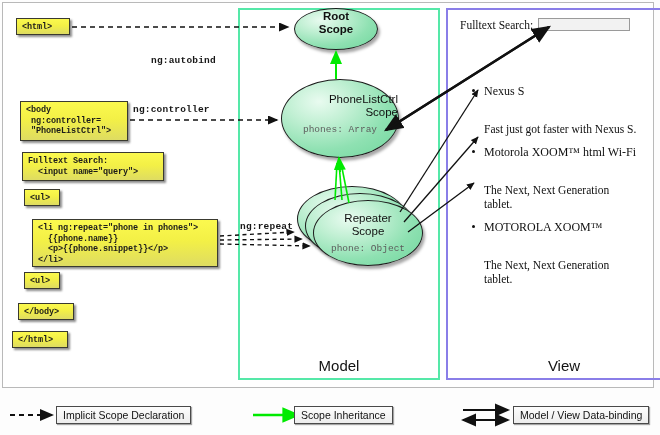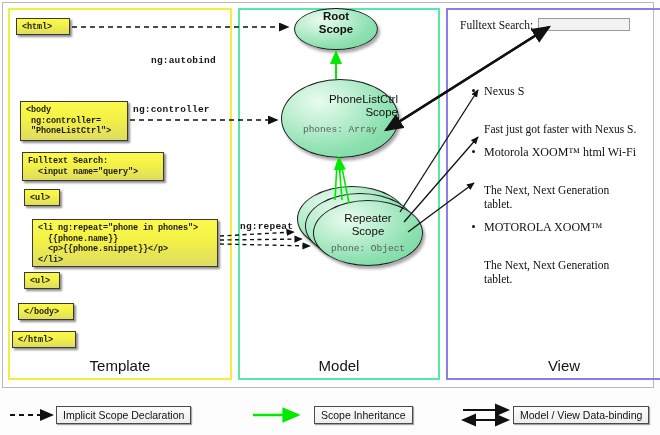--- a/index.html
+++ b/index.html
@@ -152,23 +152,20 @@
     pointer-events:none;
   }
 </style>
 </head>
 <body>
 
 <div id="canvas">
 
   <div id="frame"></div>
 
-  <div class="column col-template">
-    <div class="col-title">Template</div>
-  </div>
   <div class="column col-model">
     <div class="col-title">Model</div>
   </div>
   <div class="column col-view">
     <div class="col-title">View</div>
   </div>
 
   <div class="codebox" style="left:16px;top:18px;width:54px;height:17px;">&lt;html&gt;</div>
 
   <div class="codebox" style="left:20px;top:101px;width:108px;height:40px;">&lt;body
@@ -182,21 +179,21 @@
 
   <div class="codebox" style="left:32px;top:219px;width:186px;height:48px;">&lt;li ng:repeat="phone in phones"&gt;
   {{phone.name}}
   &lt;p&gt;{{phone.snippet}}&lt;/p&gt;
 &lt;/li&gt;</div>
 
   <div class="codebox" style="left:24px;top:272px;width:36px;height:17px;">&lt;ul&gt;</div>
 
   <div class="codebox" style="left:18px;top:303px;width:56px;height:17px;">&lt;/body&gt;</div>
 
-  <div class="codebox" style="left:12px;top:331px;width:64px;height:17px;">&lt;/html&gt;</div>
+  <div class="codebox" style="left:12px;top:331px;width:56px;height:17px;">&lt;/html&gt;</div>
 
   <div class="scope" style="left:294px;top:8px;width:84px;height:42px;">
     <div class="title" style="padding-top:1px;font-weight:bold;">
       <div>Root</div>
       <div>Scope</div>
     </div>
   </div>
 
   <div class="scope" style="left:281px;top:79px;width:118px;height:79px;">
     <div class="title" style="padding-top:13px;text-align:right;">
@@ -319,20 +316,20 @@
       <line x1="508" y1="420" x2="463" y2="420" stroke="#111" stroke-width="2.2" marker-end="url(#ah-black)"></line>
       <line x1="463" y1="420" x2="508" y2="420" stroke="#111" stroke-width="2.2" marker-end="url(#ah-black)"></line>
     </g>
   </svg>
 
   <div id="legend">
     <div class="legend-item" style="left:0;width:210px;">
       <div class="legend-box" style="left:56px;top:10px;">Implicit Scope Declaration</div>
     </div>
     <div class="legend-item" style="left:0;width:440px;">
-      <div class="legend-box" style="left:314px;top:10px;">Scope Inheritance</div>
+      <div class="legend-box" style="left:294px;top:10px;">Scope Inheritance</div>
     </div>
     <div class="legend-item" style="left:0;width:660px;">
       <div class="legend-box" style="left:513px;top:10px;">Model / View Data-binding</div>
     </div>
   </div>
 
 </div>
 
 </body></html>

